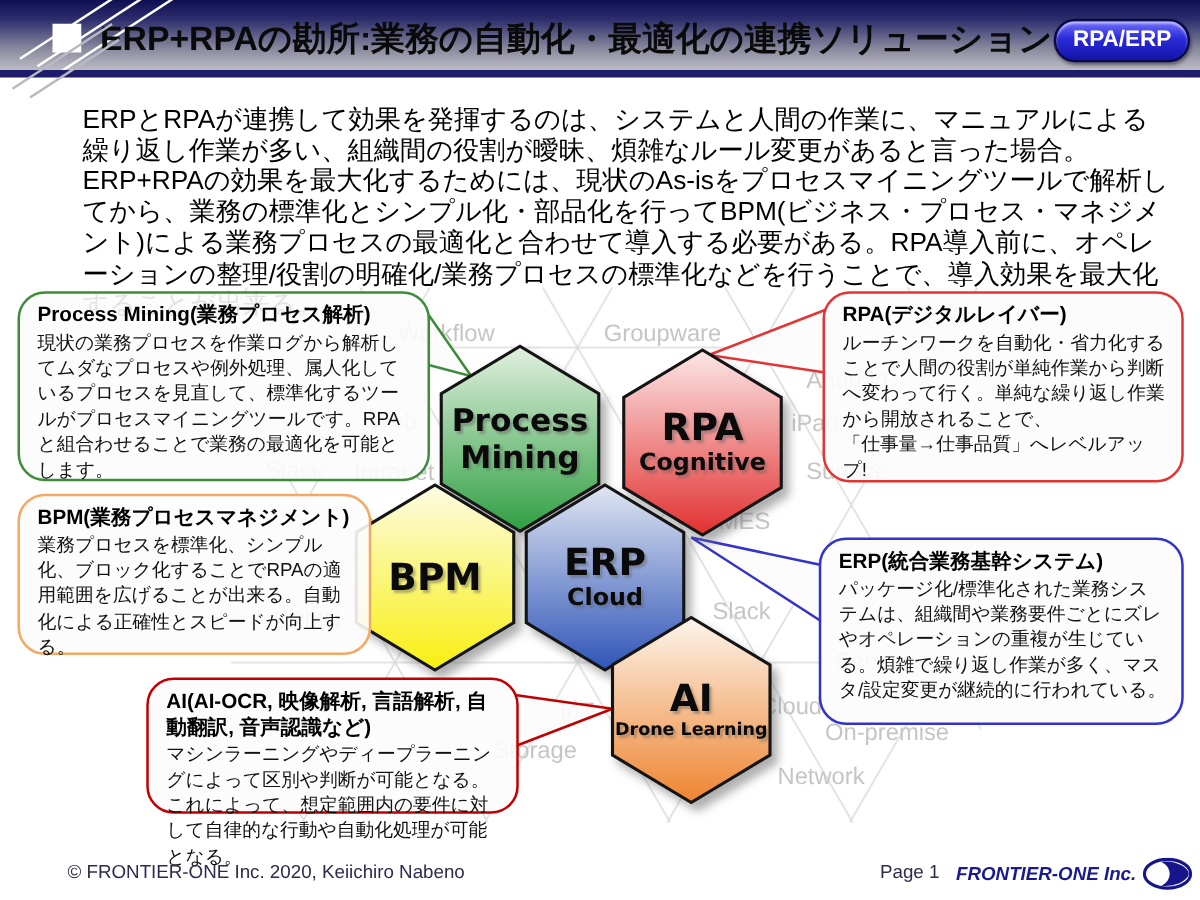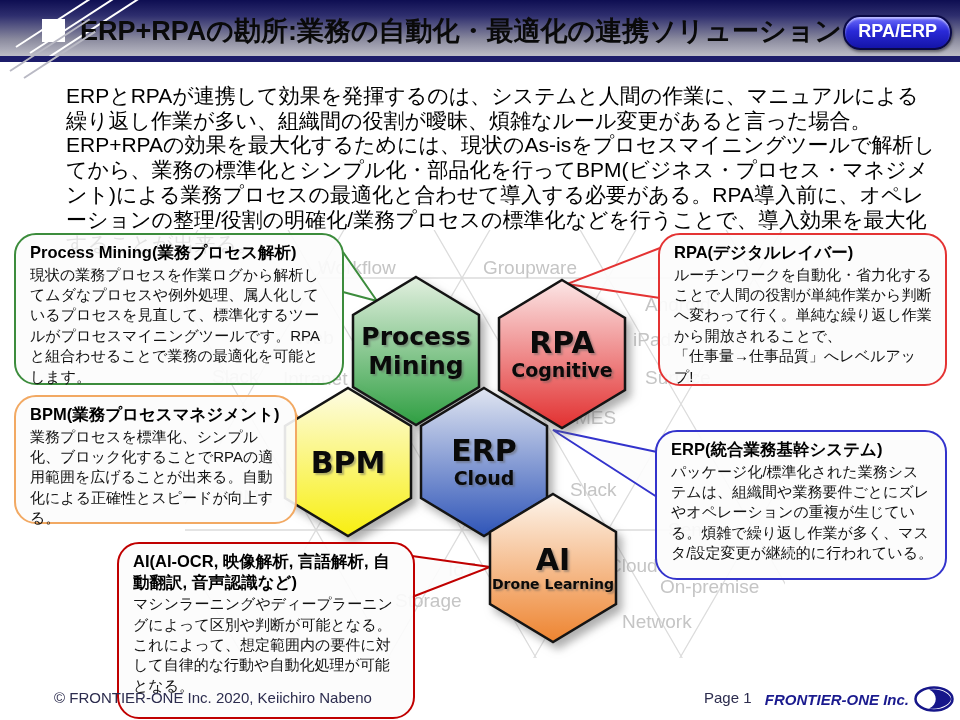--- a/index.html
+++ b/index.html
@@ -184,21 +184,21 @@
   <div class="callout" style="left: 14px; top: 395px; width: 283px; height: 129px; border-color: rgb(242, 169, 99);">
     <div class="co-title">BPM(業務プロセスマネジメント)</div>
     <div class="co-body">業務プロセスを標準化、シンプル化、ブロック化することでRPAの適用範囲を広げることが出来る。自動化による正確性とスピードが向上する。</div>
   </div>
 
   <div class="callout" style="left: 14px; top: 233px; width: 330px; height: 152px; border-color: rgb(60, 140, 60);">
     <div class="co-title">Process Mining(業務プロセス解析)</div>
     <div class="co-body">現状の業務プロセスを作業ログから解析してムダなプロセスや例外処理、属人化しているプロセスを見直して、標準化するツールがプロセスマイニングツールです。RPAと組合わせることで業務の最適化を可能とします。</div>
   </div>
 
-  <div class="callout" style="left: 117px; top: 542px; width: 298px; height: 177px; border-color: rgb(192, 0, 0);">
+  <div class="callout" style="left: 117px; top: 542px; width: 298px; height: 109px; border-color: rgb(192, 0, 0);">
     <div class="co-title">AI(AI-OCR, 映像解析, 言語解析, 自動翻訳, 音声認識など)</div>
     <div class="co-body">マシンラーニングやディープラーニングによって区別や判断が可能となる。これによって、想定範囲内の要件に対して自律的な行動や自動化処理が可能となる。</div>
   </div>
 
   <div class="callout" style="left: 658px; top: 233px; width: 289px; height: 153px; border-color: rgb(228, 51, 51);">
     <div class="co-title">RPA(デジタルレイバー)</div>
     <div class="co-body">ルーチンワークを自動化・省力化することで人間の役割が単純作業から判断へ変わって行く。単純な繰り返し作業から開放されることで、
 「仕事量→仕事品質」へレベルアップ!</div>
   </div>
 

